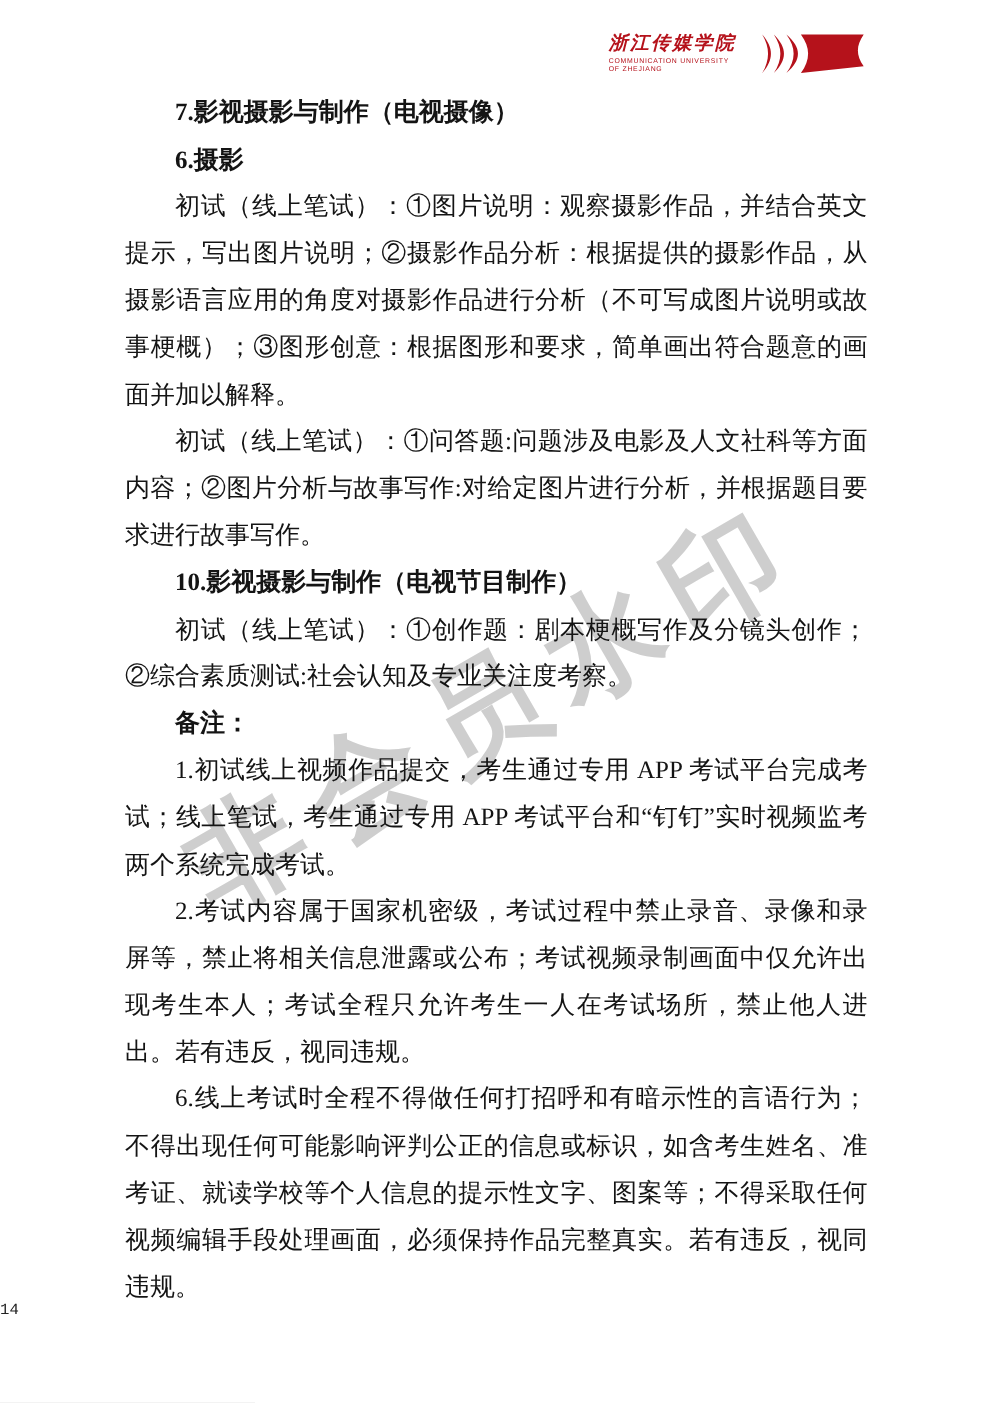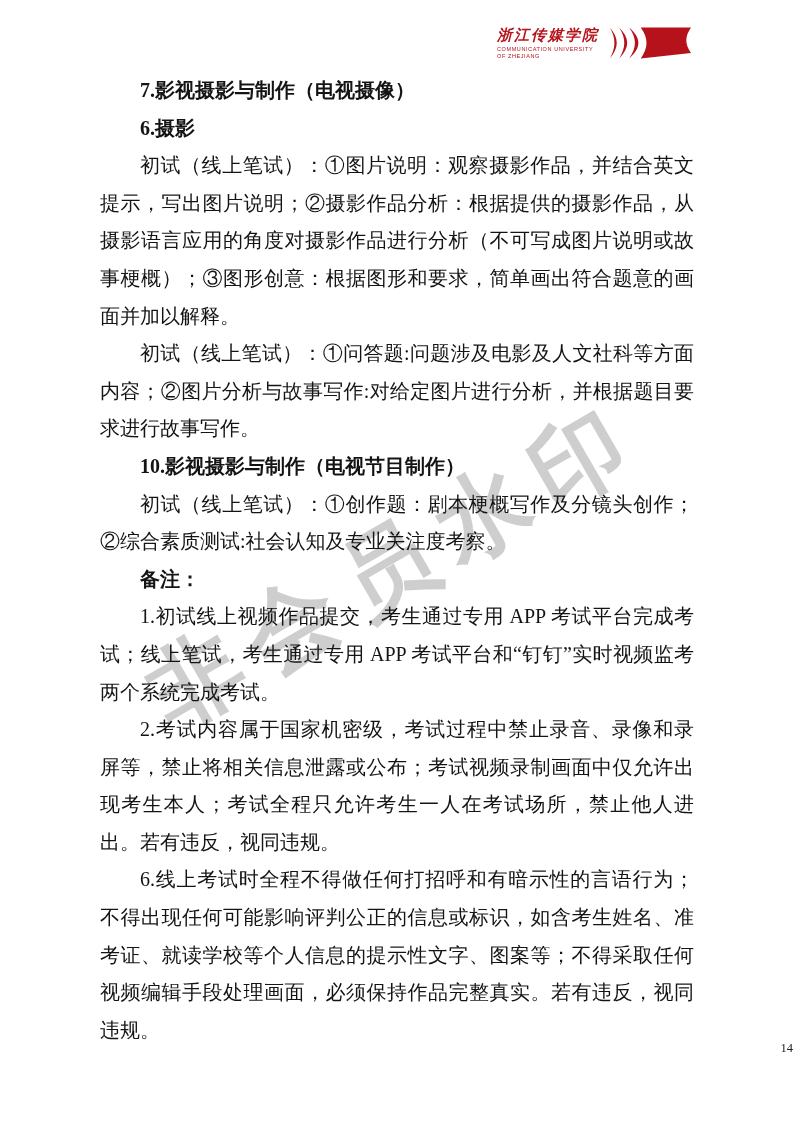--- a/index.html
+++ b/index.html
@@ -32,21 +32,21 @@
     user-select: none;
   }
 
   
   .header {
     position: absolute;
     top: 26px;
     right: 100px;
     display: flex;
     align-items: center;
-    gap: 6px;
+    gap: 16px;
     z-index: 2;
     justify-content: flex-end;
   }
   .logo-text { text-align: left; width: 104px; }
   .logo-cn {
     color: #b5121b;
     font-size: 15px;
     font-weight: bold;
     letter-spacing: 2px;
     font-style: italic;
@@ -81,22 +81,23 @@
   }
   .para.heading { font-weight: bold; }
   .para.note-bold { font-weight: normal; }
 
   
   .footer {
     position: absolute;
     left: 0;
     right: 0;
     top: 1038px;
-    text-align: right;
+    text-align: left;
     z-index: 1;
+    font-family: Liberation Mono, monospace;
   }
   .page-number {
     display: inline-block;
     font-size: 12.5px;
     color: #222;
   }
 </style>
 </head>
 <body>
 

